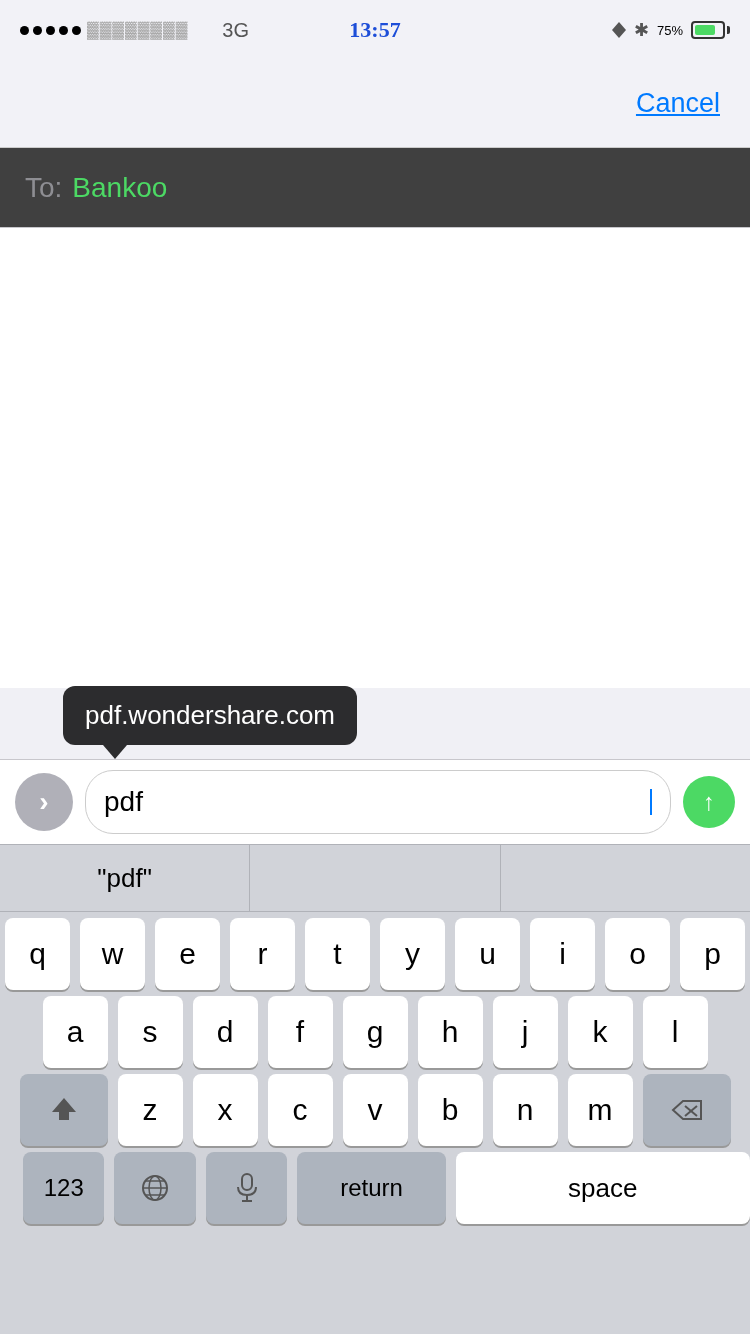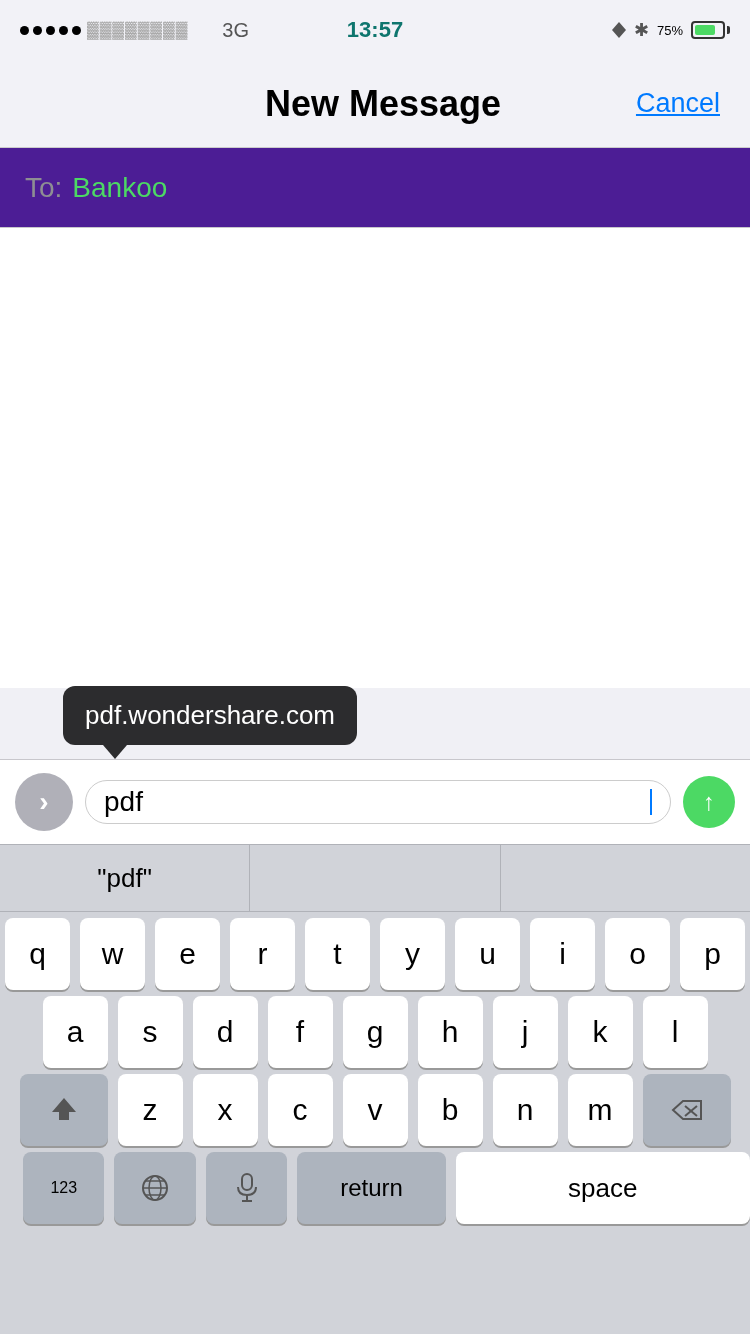--- a/index.html
+++ b/index.html
@@ -40,21 +40,22 @@
     }
     .network-type {
       font-size: 20px; color: #555; font-weight: 500; margin-left: 28px;
     }
     .status-center {
       position: absolute;
       left: 50%;
       transform: translateX(-50%);
       font-size: 22px;
       font-weight: 600;
-      color: #0f766e;
+      color: #1d4ed8;
+      font-family: Liberation Serif, serif;
     }
     .status-right {
       display: flex; align-items: center; gap: 8px;
     }
     .battery-pct {
       font-size: 13px; color: #000;
     }
     .battery-container {
       display: flex; align-items: center; gap: 2px;
     }
@@ -102,21 +103,21 @@
       text-decoration: underline;
     }
     .nav-left-spacer {
       width: 100px;
     }
 
     
     .to-field {
       width: 750px;
       height: 80px;
-      background: #4c1d95;
+      background: #404040;
       display: flex;
       align-items: center;
       padding: 0 25px;
       border-bottom: 1px solid #c8c7cc;
     }
     .to-label {
       font-size: 28px;
       color: #8e8e93;
       margin-right: 10px;
     }
@@ -181,21 +182,21 @@
       cursor: pointer;
       flex-shrink: 0;
     }
     .expand-icon {
       color: #fff;
       font-size: 28px;
       font-weight: 700;
     }
     .message-input-wrap {
       flex: 1;
-      height: 44px;
+      height: 64px;
       border: 1.5px solid #ccc;
       border-radius: 28px;
       display: flex;
       align-items: center;
       padding: 0 18px;
       background: #fff;
       position: relative;
     }
     .message-input-text {
       font-size: 28px;
@@ -321,21 +322,20 @@
       <div class="battery-body">
         <div class="battery-fill"></div>
       </div>
       <div class="battery-tip"></div>
     </div>
   </div>
 </div>
 
 <div class="nav-bar">
   <div class="nav-left-spacer"></div>
-  <div class="nav-title">New Message</div>
   <div class="nav-cancel">Cancel</div>
 </div>
 
 <div class="to-field">
   <span class="to-label">To:</span>
   <span class="to-recipient">Bankoo</span>
 </div>
 
 <div class="message-area"></div>
 
@@ -408,21 +408,21 @@
     <div class="key key-special key-backspace">
       <svg width="32" height="22" viewBox="0 0 32 22">
         <path d="M12,2 L30,2 L30,20 L12,20 L2,11 Z" fill="none" stroke="#555" stroke-width="2"></path>
         <line x1="14" y1="7" x2="26" y2="17" stroke="#555" stroke-width="2"></line>
         <line x1="26" y1="7" x2="14" y2="17" stroke="#555" stroke-width="2"></line>
       </svg>
     </div>
   </div>
 
   <div class="key-row" style="gap:10px;">
-    <div class="key key-special key-123" style="font-size:16px;margin-left:23px;">123</div>
+    <div class="key key-special key-123" style="font-size:24px;margin-left:23px;">123</div>
     <div class="key key-special key-globe">
       <svg width="30" height="30" viewBox="0 0 30 30">
         <circle cx="15" cy="15" r="12" fill="none" stroke="#555" stroke-width="2"></circle>
         <ellipse cx="15" cy="15" rx="6" ry="12" fill="none" stroke="#555" stroke-width="1.5"></ellipse>
         <line x1="3" y1="15" x2="27" y2="15" stroke="#555" stroke-width="1.5"></line>
         <line x1="5" y1="8" x2="25" y2="8" stroke="#555" stroke-width="1.5"></line>
         <line x1="5" y1="22" x2="25" y2="22" stroke="#555" stroke-width="1.5"></line>
       </svg>
     </div>
     <div class="key key-special key-mic">

